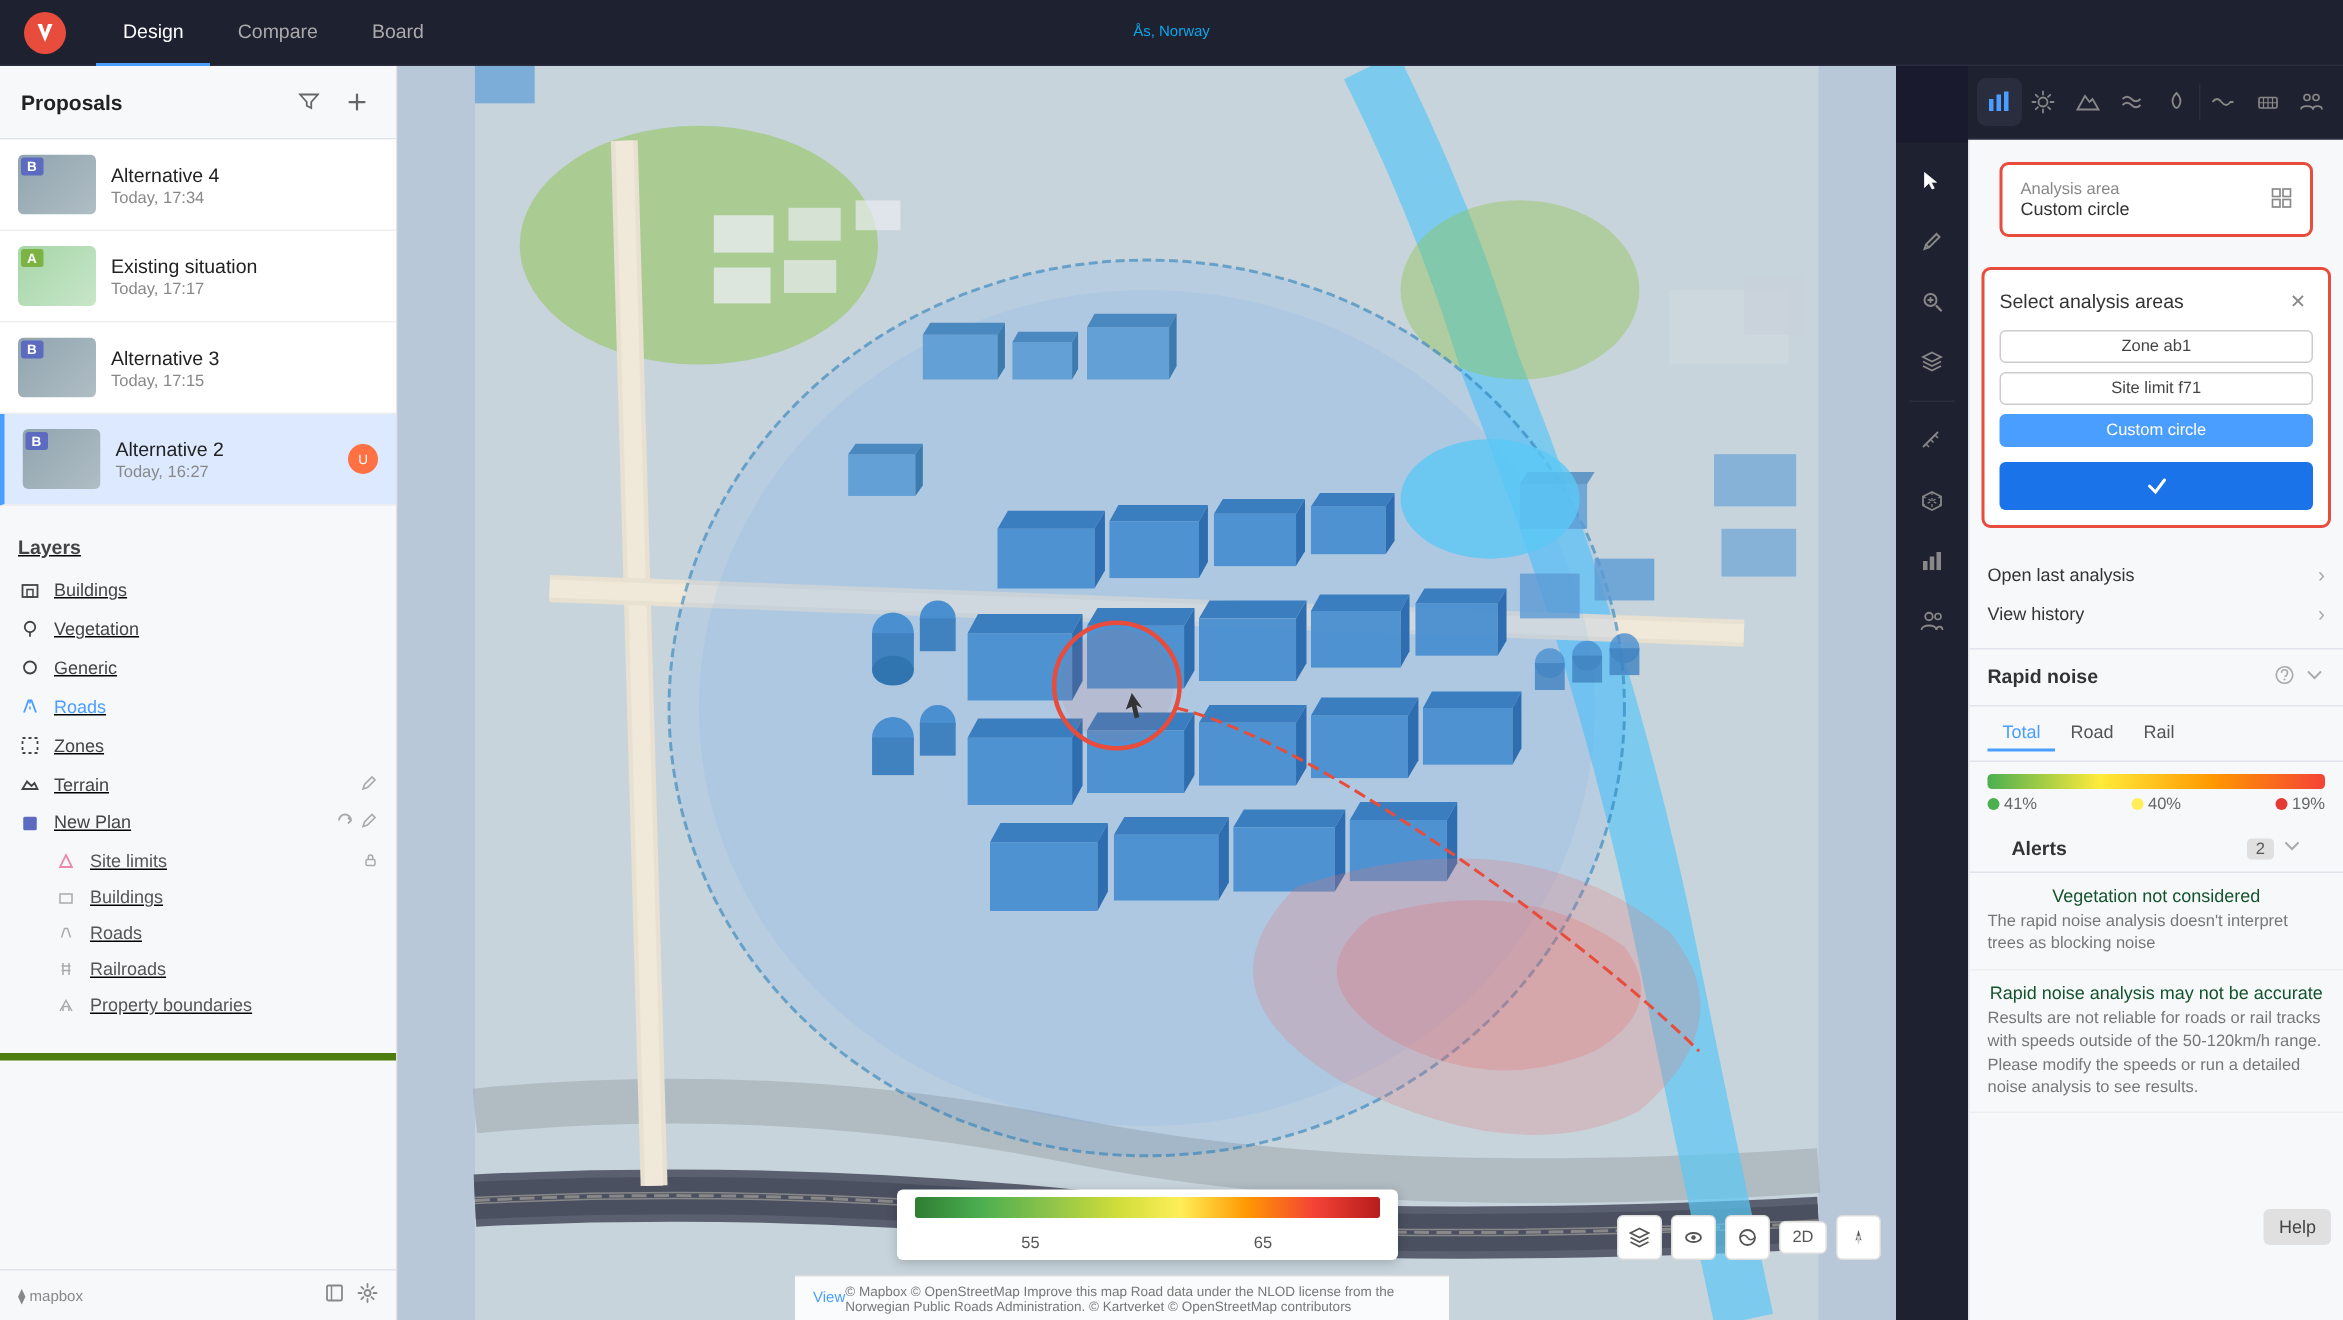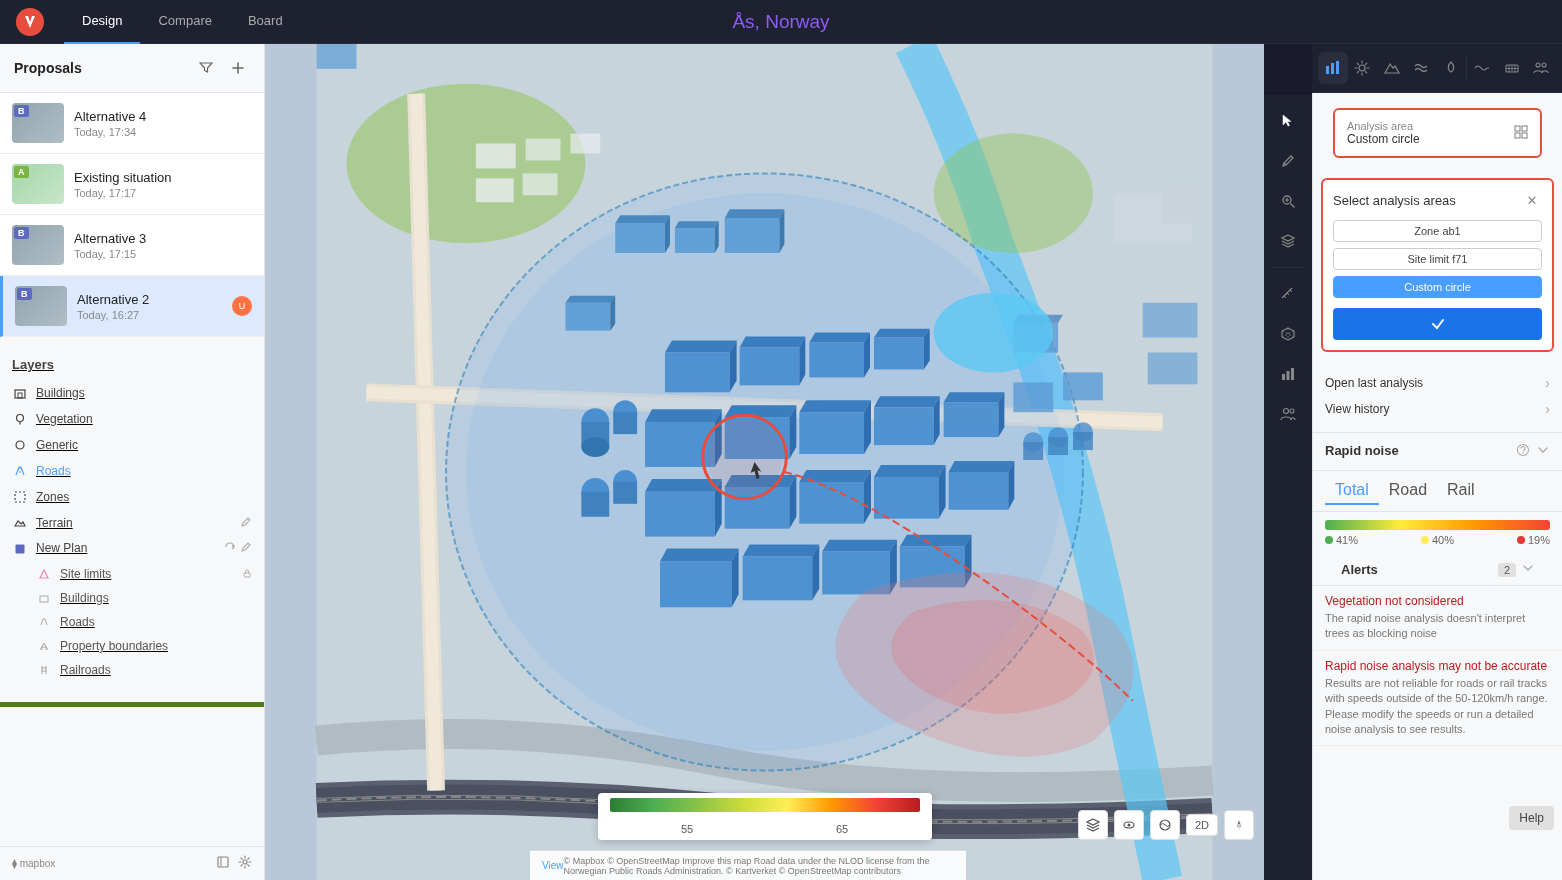--- a/index.html
+++ b/index.html
@@ -8,21 +8,21 @@
     
     .top-nav {
       position: absolute; top: 0; left: 0; right: 0; height: 44px;
       background: #1e2130; display: flex; align-items: center; padding: 0 16px;
       z-index: 100; border-bottom: 1px solid #2a2d3e;
     }
     .nav-logo { width: 28px; height: 28px; background: #e74c3c; border-radius: 50%; display: flex; align-items: center; justify-content: center; color: white; font-size: 14px; font-weight: bold; margin-right: 20px; }
     .nav-tabs { display: flex; gap: 0; }
     .nav-tab { padding: 0 18px; height: 44px; display: flex; align-items: center; color: #aaa; font-size: 13px; cursor: pointer; border-bottom: 2px solid transparent; }
     .nav-tab.active { color: white; border-bottom: 2px solid #4a9eff; }
-    .nav-title { position: absolute; left: 50%; transform: translateX(-50%); color: #8b5cf6; font-size: 19px; text-align: right; }
+    .nav-title { position: absolute; left: 50%; transform: translateX(-50%); color: #0ea5e9; font-size: 10px; text-align: right; }
 
     
     .left-sidebar {
       position: absolute; top: 44px; left: 0; width: 265px; bottom: 0;
       background: #f7f8fa; border-right: 1px solid #e0e3ea; z-index: 50; overflow-y: auto;
     }
     .sidebar-header {
       display: flex; align-items: center; justify-content: space-between;
       padding: 12px 14px; border-bottom: 1px solid #e0e3ea; background: #f7f8fa;
     }
@@ -89,37 +89,37 @@
     .action-arrow { color: #aaa; font-size: 14px; }
 
     
     .rapid-noise-header {
       display: flex; align-items: flex-start; justify-content: space-between;
       padding: 10px 12px; border-bottom: 1px solid #e0e3ea;
     }
     .rapid-noise-title { font-size: 13px; font-weight: 600; color: #333; }
     .rapid-noise-icons { display: flex; gap: 6px; align-items: center; color: #888; }
     .noise-tabs { display: flex; gap: 0; padding: 6px 12px; border-bottom: 1px solid #e0e3ea; }
-    .noise-tab { padding: 4px 10px; font-size: 16px; color: #555; cursor: pointer; border-bottom: 2px solid transparent; text-align: center; }
+    .noise-tab { padding: 4px 10px; font-size: 12px; color: #555; cursor: pointer; border-bottom: 2px solid transparent; text-align: center; }
     .noise-tab.active { color: #4a9eff; border-bottom: 2px solid #4a9eff; font-weight: 500; }
     .noise-bar { margin: 8px 12px; }
     .noise-gradient { height: 10px; background: linear-gradient(to right, #4caf50, #ffeb3b, #ff9800, #f44336); border-radius: 3px; }
     .noise-labels { display: flex; justify-content: space-between; margin-top: 4px; font-size: 11px; color: #666; }
     .noise-label-item { display: flex; align-items: center; gap: 3px; }
     .noise-dot { width: 8px; height: 8px; border-radius: 50%; }
 
     
     .alerts-header {
       display: flex; align-items: center; justify-content: space-between;
       padding: 8px 28px; border-bottom: 1px solid #e0e3ea;
     }
     .alerts-title { font-size: 13px; font-weight: 600; color: #333; }
     .alerts-badge { background: #e0e0e0; color: #555; font-size: 11px; padding: 1px 6px; border-radius: 3px; }
     .alert-item { padding: 8px 12px; border-bottom: 1px solid #eee; }
-    .alert-title { font-size: 12px; font-weight: 500; color: #b91c1c; margin-bottom: 3px; }
+    .alert-title { font-size: 12px; font-weight: 500; color: #14532d; margin-bottom: 3px; text-align: center; }
     .alert-desc { font-size: 11px; color: #777; line-height: 1.4; }
 
     
     .map-area {
       position: absolute; top: 44px; left: 265px; right: 298px; bottom: 0;
       background: #b8c8d8; overflow: hidden;
     }
 
     
     .bottom-bar {
@@ -342,35 +342,35 @@
         <svg width="10" height="10" viewBox="0 0 10 10">
             <path d="M2 8 L4 2 L6 2 L8 8" fill="none" stroke="#aaa" stroke-width="1"></path>
           </svg>
       </div>
       <span>Roads</span>
     </div>
 
     <div class="sub-layer-item">
       <div class="layer-icon">
         <svg width="10" height="10" viewBox="0 0 10 10">
+            <path d="M3 1v8M7 1v8" stroke="#aaa" stroke-width="1"></path>
+            <path d="M2 3h6M2 6h6" stroke="#aaa" stroke-width="1"></path>
+          </svg>
+      </div>
+      <span>Railroads</span>
+    </div>
+
+    <div class="sub-layer-item">
+      <div class="layer-icon">
+        <svg width="10" height="10" viewBox="0 0 10 10">
             <path d="M1 9 L5 2 L9 9" fill="none" stroke="#aaa" stroke-width="1"></path>
             <path d="M3 9V6h4v3" fill="none" stroke="#aaa" stroke-width="1"></path>
           </svg>
       </div>
       <span>Property boundaries</span>
-    </div>
-
-    <div class="sub-layer-item">
-      <div class="layer-icon">
-        <svg width="10" height="10" viewBox="0 0 10 10">
-            <path d="M3 1v8M7 1v8" stroke="#aaa" stroke-width="1"></path>
-            <path d="M2 3h6M2 6h6" stroke="#aaa" stroke-width="1"></path>
-          </svg>
-      </div>
-      <span>Railroads</span>
     </div>
   </div>
 
   <div style="position:absolute; bottom:0; left:0; right:0; display:flex; justify-content:space-between; align-items:center; padding:8px 12px; background:#f7f8fa; border-top:1px solid #e0e3ea;">
     <span class="mapbox-logo">⧫ mapbox</span>
     <div style="display:flex; gap:8px;">
       <div style="color:#888; cursor:pointer;">
         <svg width="14" height="14" viewBox="0 0 14 14">
             <rect x="2" y="2" width="10" height="10" rx="1" fill="none" stroke="currentColor" stroke-width="1.2"></rect>
             <path d="M5 2v10" stroke="currentColor" stroke-width="1"></path>

